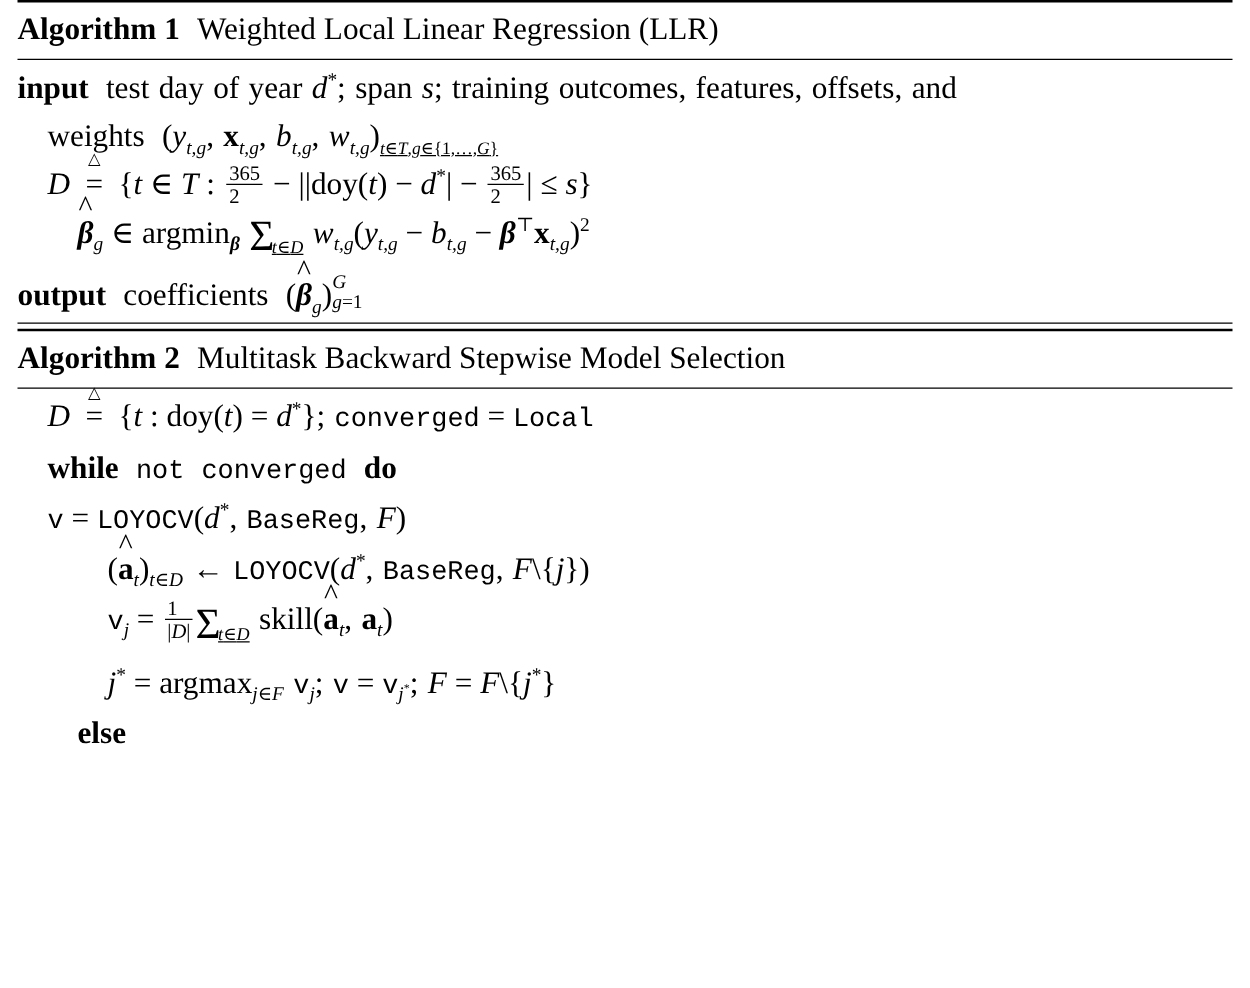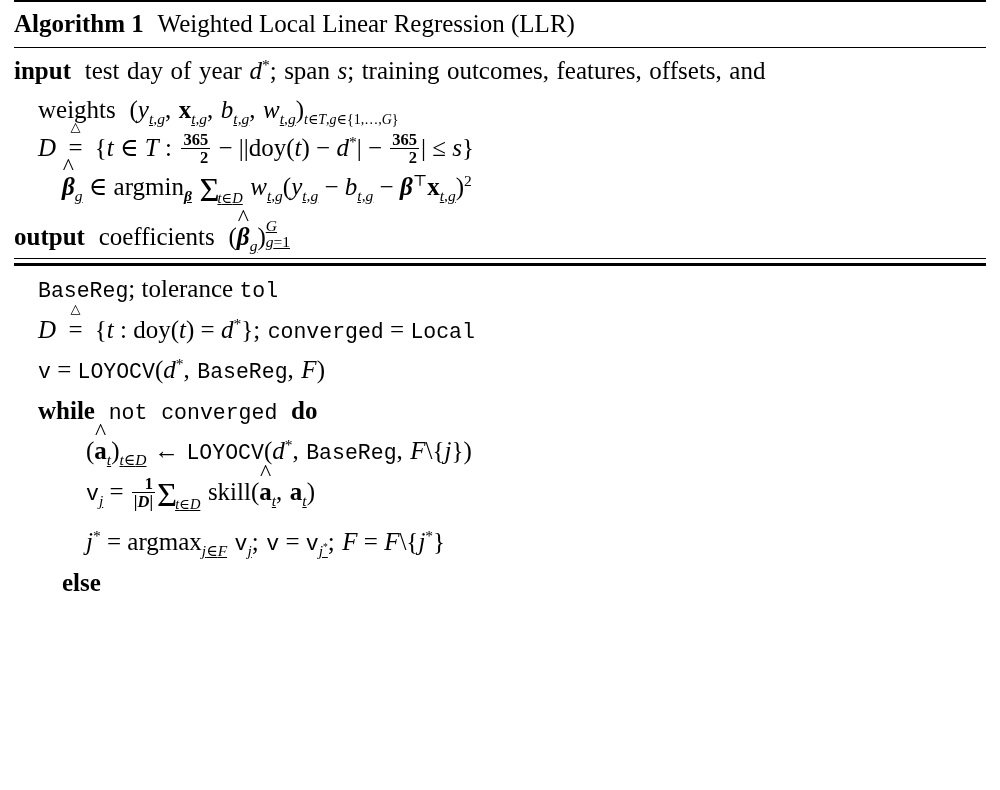--- a/index.html
+++ b/index.html
@@ -77,35 +77,34 @@
   
   .sup {
     font-size: 0.62em;
     vertical-align: super;
     line-height: 0;
   }
   .sub {
     font-size: 0.62em;
     vertical-align: sub;
     line-height: 0;
-    text-decoration: underline;
   }
   .subsm {
     font-size: 0.56em;
     vertical-align: sub;
     line-height: 0;
+    text-decoration: underline;
   }
   .frac {
     display: inline-block;
     vertical-align: -0.42em;
-    text-align: right;
+    text-align: left;
     font-size: 0.66em;
     line-height: 1.04;
     margin: 0 2px;
-    font-weight: bold;
   }
   .frac .num { display: block; padding: 0 2px; }
   .frac .den {
     display: block;
     border-top: 1.1px solid #000;
     padding: 0 2px;
   }
   .bigop {
     font-size: 1.38em;
     vertical-align: -0.18em;
@@ -188,40 +187,40 @@
     </div>
 
     <div class="rule-gap-sm"></div>
     <div class="rule-thin"></div>
   </div>
 
   <div class="algo" style="margin-top:4px;">
 
     <div class="rule-thick"></div>
 
+    <div class="algo-title">
+      <span class="kw-alg">Algorithm 2</span><span class="spw"></span><span>Multitask Backward Stepwise Model Selection</span>
+    </div>
 
     <div class="rule-thin"></div>
 
     <div class="algo-body">
 
 
-      <div class="line ind1">
-        <span class="tt">BaseReg</span>; tolerance <span class="tt">tol</span>
-      </div>
 
       <div class="line ind1">
         <span class="cal">D</span><span class="sp"></span><span class="triangleq"><span class="tri">△</span>=</span><span class="sp"></span>{<span class="mi">t</span> : doy(<span class="mi">t</span>) = <span class="mi">d</span><span class="sup">*</span>};<span class="sp"></span><span class="tt">converged</span> = <span class="tt">Local</span>
       </div>
 
       <div class="line ind1">
+        <span class="kw">while</span><span class="spw"></span><span class="tt">not</span><span class="spw"></span><span class="tt">converged</span><span class="spw"></span><span class="kw">do</span>
+      </div>
+
+      <div class="line ind1">
         <span class="tt">v</span> = <span class="tt">LOYOCV</span>(<span class="mi">d</span><span class="sup">*</span>,<span class="sp"></span><span class="tt">BaseReg</span>,<span class="sp"></span><span class="cal">F</span>)
-      </div>
-
-      <div class="line ind1">
-        <span class="kw">while</span><span class="spw"></span><span class="tt">not</span><span class="spw"></span><span class="tt">converged</span><span class="spw"></span><span class="kw">do</span>
       </div>
 
 
       <div class="line ind3">
         (<span class="hatwrap"><span class="hat">^</span><span class="mb">a</span></span><span class="sub"><span class="mi">t</span></span>)<span class="sub"><span class="mi">t</span>∈<span class="cal">D</span></span><span class="sp"></span>←<span class="sp"></span><span class="tt">LOYOCV</span>(<span class="mi">d</span><span class="sup">*</span>,<span class="sp"></span><span class="tt">BaseReg</span>,<span class="sp"></span><span class="cal">F</span>\{<span class="mi">j</span>})
       </div>
 
       <div class="line ind3">
         <span class="tt">v</span><span class="sub"><span class="mi">j</span></span> = <span class="frac"><span class="num">1</span><span class="den">|<span class="cal">D</span>|</span></span><span class="bigop">Σ</span><span class="opsub"><span class="mi">t</span>∈<span class="cal">D</span></span><span class="sp"></span>skill(<span class="hatwrap"><span class="hat">^</span><span class="mb">a</span></span><span class="sub"><span class="mi">t</span></span>,<span class="sp"></span><span class="mb">a</span><span class="sub"><span class="mi">t</span></span>)
       </div>

